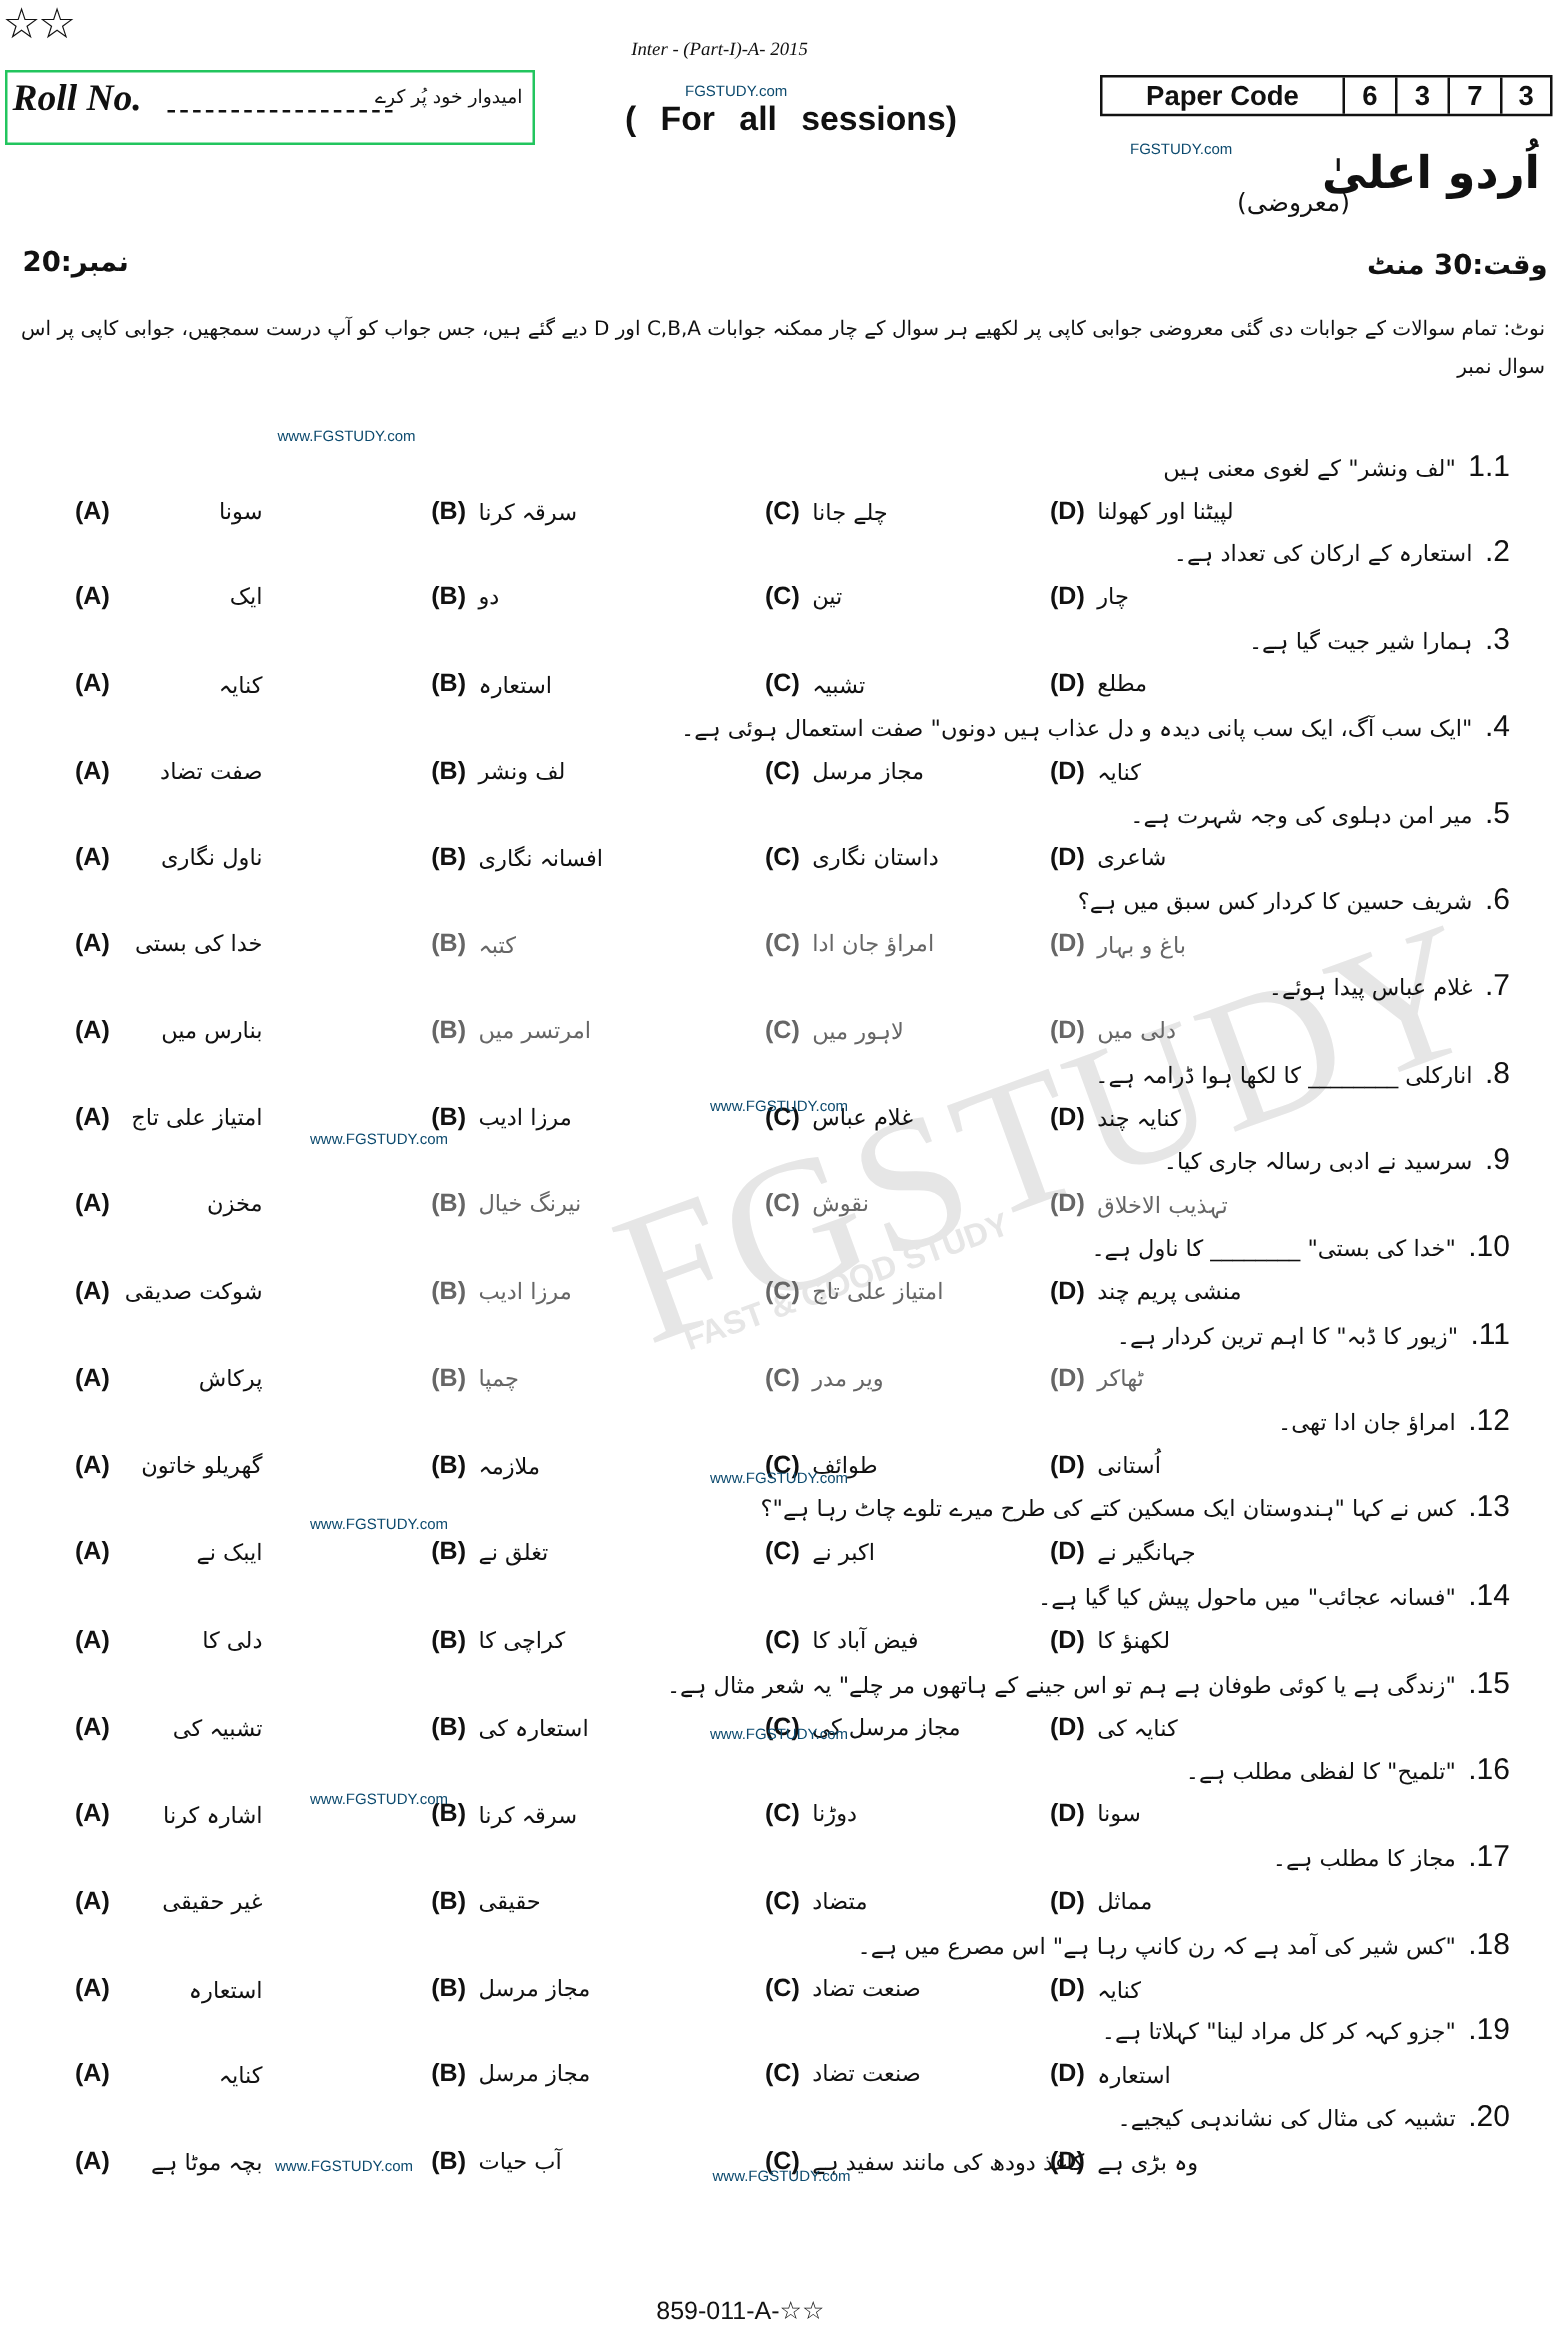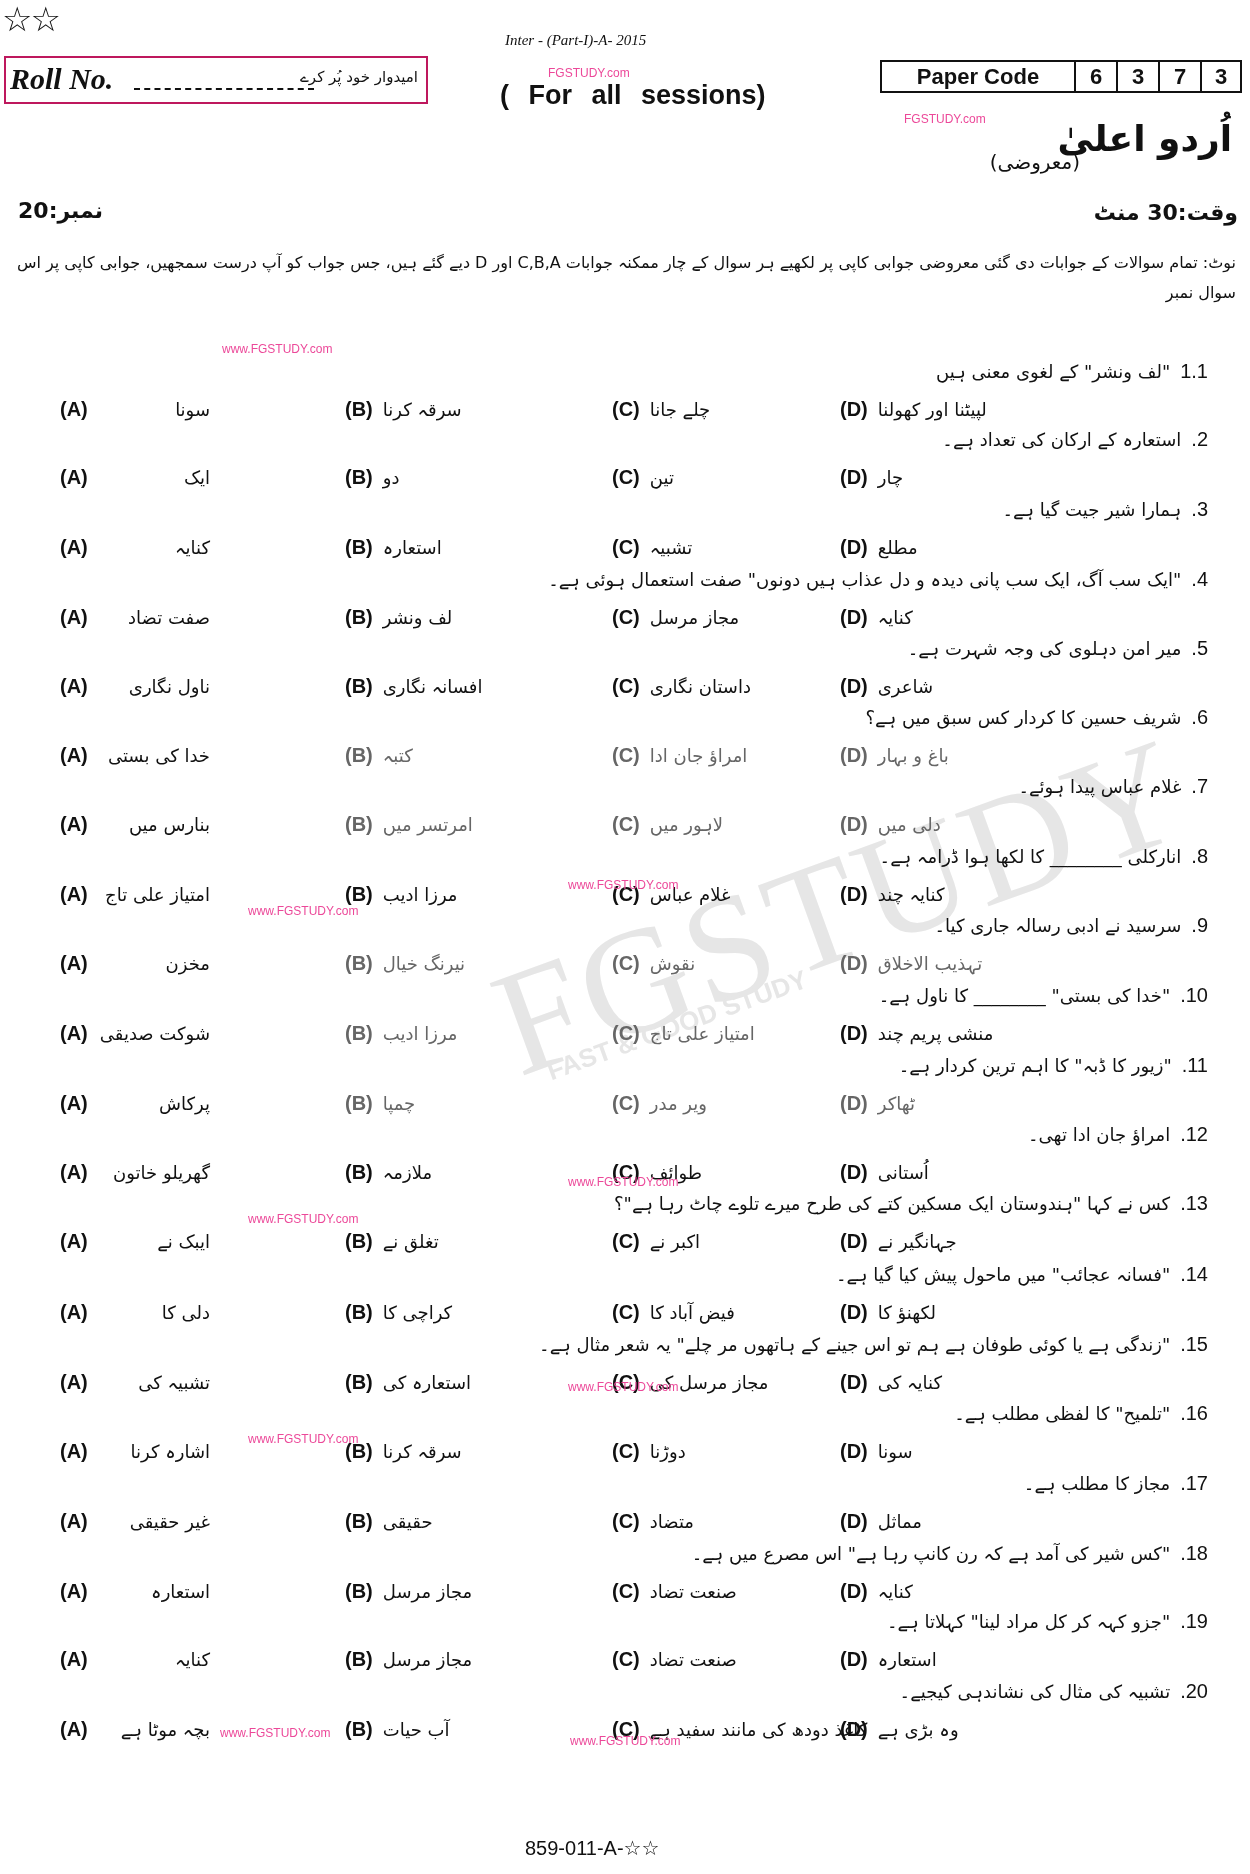--- a/index.html
+++ b/index.html
@@ -1,36 +1,36 @@
 <!DOCTYPE html>
 <html><head>
 <meta charset="utf-8">
 <style>
   html,body{margin:0;padding:0;background:#fff;}
   body{width:1250px;height:1874px;position:relative;overflow:hidden;color:#111;font-family:"DejaVu Sans",sans-serif;}
   .abs{position:absolute;}
   .stars{left:2px;top:2px;font-size:34px;letter-spacing:-2px;line-height:1;color:#111;}
   .series{left:505px;top:32px;font-family:"Liberation Serif",serif;font-style:italic;font-size:15px;}
-  .rollbox{left:4px;top:56px;width:424px;height:48px;border:2px solid #be185d;box-sizing:border-box;}
+  .rollbox{left:4px;top:56px;width:424px;height:60px;border:2px solid #22c55e;box-sizing:border-box;}
   .roll-label{position:absolute;left:4px;top:4px;font-family:"Liberation Serif",serif;font-style:italic;font-weight:bold;font-size:30px;}
   .roll-dash{position:absolute;left:128px;top:10px;width:180px;border-bottom:2px dashed #111;height:20px;}
   .roll-urdu{position:absolute;right:8px;top:10px;font-size:15px;direction:rtl;}
-  .wm-small{font-family:"Liberation Sans",sans-serif;font-size:12px;color:#ec4899;}
+  .wm-small{font-family:"Liberation Sans",sans-serif;font-size:12px;color:#0c4a6e;}
   .sessions{left:500px;top:80px;font-family:"Liberation Sans",sans-serif;font-weight:bold;font-size:27px;word-spacing:12px;}
   .codebox{left:880px;top:60px;height:33px;display:flex;border:2px solid #111;box-sizing:border-box;}
   .codebox .lbl{width:192px;border-right:2px solid #111;display:flex;align-items:center;justify-content:center;font-family:"Liberation Sans",sans-serif;font-weight:bold;font-size:22px;}
   .codebox .dig{width:40px;border-right:2px solid #111;display:flex;align-items:center;justify-content:center;font-family:"Liberation Sans",sans-serif;font-weight:bold;font-size:22px;}
   .codebox .dig:last-child{border-right:none;width:38px;}
   .title-ur{right:18px;top:118px;font-size:36px;font-weight:bold;direction:rtl;}
   .title-sub{right:170px;top:150px;font-size:20px;direction:rtl;}
   .marks{left:18px;top:198px;font-size:22px;font-weight:bold;direction:rtl;}
   .time{right:12px;top:200px;font-size:22px;font-weight:bold;direction:rtl;}
   .note{right:14px;top:248px;width:1230px;font-size:16px;direction:rtl;text-align:right;line-height:30px;}
   .q{right:42px;font-size:18px;direction:rtl;text-align:right;white-space:nowrap;}
-  .qnum{font-family:"Liberation Sans",sans-serif;font-size:20px;margin-left:10px;}
+  .qnum{font-family:"Liberation Sans",sans-serif;font-size:24px;margin-left:10px;}
   .opt{font-size:18px;white-space:nowrap;display:flex;align-items:center;gap:10px;}
   .opt .key{font-family:"Liberation Sans",sans-serif;font-weight:bold;font-size:20px;}
   .opt .val{direction:rtl;}
   .opt.faded{color:#666;}
   .footer{left:525px;top:1836px;font-family:"Liberation Sans",sans-serif;font-size:20px;}
   .watermark{left:480px;top:760px;width:520px;height:300px;pointer-events:none;color:#e6e6e6;}
   .wm-big{position:absolute;left:0;top:60px;font-family:"Liberation Serif",serif;font-size:150px;transform:rotate(-20deg);letter-spacing:4px;}
   .wm-sub{position:absolute;left:60px;top:250px;font-family:"Liberation Sans",sans-serif;font-weight:bold;font-size:26px;transform:rotate(-20deg);}
 </style>
 </head>

